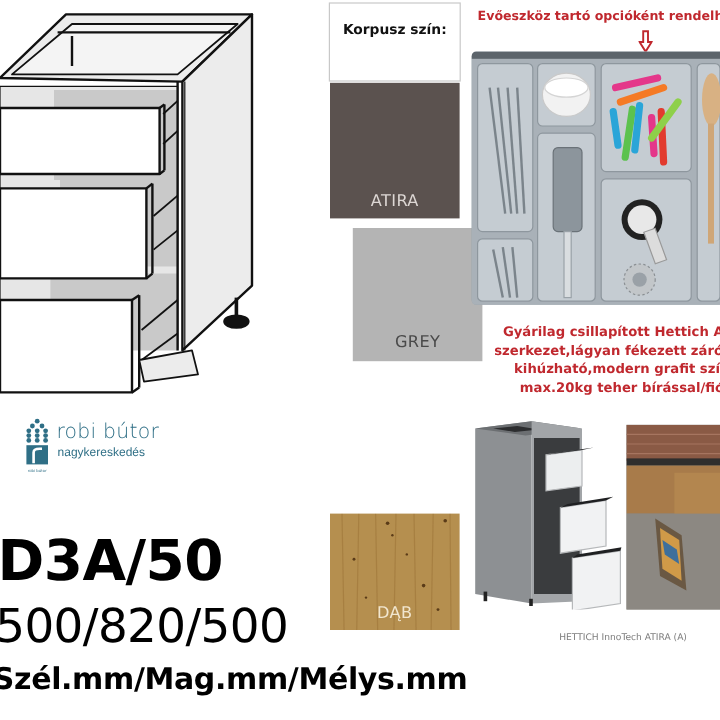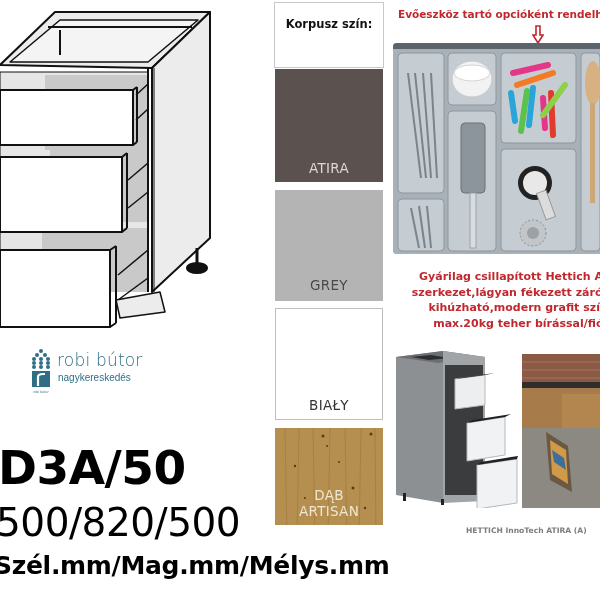--- a/index.html
+++ b/index.html
@@ -3,52 +3,52 @@
 <meta charset="utf-8">
 <style>
   html, body { margin:0; padding:0; }
   body { width:600px; height:600px; background:#ffffff; position:relative; overflow:hidden; font-family:"DejaVu Sans", sans-serif; }
   .abs { position:absolute; }
 
   
   #cabinet { left:0; top:0; width:220px; height:330px; }
 
   
-  #logo { left:30px; top:348px; width:200px; height:50px; }
+  #logo { left:20px; top:348px; width:200px; height:50px; }
   #logo .brand-name { position:absolute; left:27px; top:2px; font-family:"DejaVu Sans", sans-serif; font-size:17px; color:#2f6f86; letter-spacing:0.2px; font-weight:300; white-space:nowrap; }
   #logo .brand-sub { position:absolute; left:28px; top:24px; font-family:Liberation Sans, sans-serif; font-size:10px; color:#2f6f86; white-space:nowrap; }
 
   
   #model-code { left:-2px; top:443px; font-family:"DejaVu Sans", sans-serif; font-weight:bold; font-size:47px; color:#000; line-height:50px; white-space:nowrap; letter-spacing:-0.5px; }
   #dims { left:-4px; top:502px; font-family:"DejaVu Sans", sans-serif; font-size:39px; color:#000; line-height:42px; white-space:nowrap; letter-spacing:-0.5px; }
   #dims-label { left:-6px; top:549px; font-family:"DejaVu Sans", sans-serif; font-weight:bold; font-size:25px; color:#000; line-height:34px; white-space:nowrap; letter-spacing:-0.3px; }
 
   
   #swatch-col { left:274px; top:2px; width:110px; height:538px; }
   .sw-head { position:absolute; left:0; top:0; width:108px; height:64px; border:1px solid #c8c8c8; background:#fff; }
   .sw-head span { position:absolute; left:0; right:0; top:14px; text-align:center; font-family:"DejaVu Sans", sans-serif; font-weight:bold; font-size:11.5px; color:#111; }
   .swatch { position:absolute; left:1px; width:108px; }
   .swatch .lbl { position:absolute; left:0; right:0; text-align:center; font-family:"DejaVu Sans", sans-serif; font-size:13.5px; letter-spacing:0.3px; }
   #sw-lava { top:67px; height:113px; background:#5b524f; }
   #sw-lava .lbl { bottom:6px; color:#ddd7d4; }
-  #sw-grey { top:188px; height:111px; background:#b4b4b4; }
+  #sw-grey { top:188px; height:111px; background:#b4b4b4;margin-left:19px; }
   #sw-grey .lbl { bottom:8px; color:#4a4a4a; }
   #sw-bialy { top:306px; height:112px; background:#fff; border:1px solid #bdbdbd; box-sizing:border-box; }
   #sw-bialy .lbl { bottom:6px; color:#333; }
   #sw-dab { top:426px; height:97px; background:#b58f4f; overflow:hidden; }
   #sw-dab .lbl { bottom:6px; color:#f1e6cf; line-height:16px; }
 
   
   #cutlery-note { left:398px; top:8px; font-family:"DejaVu Sans", sans-serif; font-weight:bold; font-size:10.5px; color:#c0282e; white-space:nowrap; }
   #tray { left:393px; top:43px; width:207px; height:211px; overflow:hidden; background:#9aa3ab; border-radius:4px 0 0 4px; }
   #feature-note { left:392px; top:269px; width:260px; font-family:"DejaVu Sans", sans-serif; font-weight:bold; font-size:11px; color:#c0282e; line-height:15.5px; text-align:center; white-space:nowrap; }
   #drawer-render { left:393px; top:343px; width:125px; height:165px; }
   #kitchen-photo { left:522px; top:354px; width:78px; height:154px; overflow:hidden; background:#8c8780; }
   #hettich-desc { left:466px; top:527px; width:134px; font-family:"DejaVu Sans", sans-serif; font-size:6.6px; color:#8b8b8b; line-height:7.6px; text-align:justify; }
-  #hettich-desc .title { font-weight:bold; font-size:7.6px; color:#7d7d7d; display:block; text-align:left; }
+  #hettich-desc .title { font-weight:normal; font-size:7.6px; color:#7d7d7d; display:block; text-align:left; }
 </style>
 </head>
 <body>
 
 <svg id="cabinet" class="abs" viewBox="0 0 220 330" width="220" height="330">
   <g stroke="#111" stroke-width="2" fill="none" stroke-linejoin="round">
 
     <polygon points="0,65 55,12 210,12 152,68" fill="#ececec"></polygon>
     <polygon points="10,62 60,20 198,20 148,62" fill="#f4f4f4" stroke-width="1.5"></polygon>
     <line x1="48" y1="27" x2="192" y2="27"></line>
@@ -123,23 +123,20 @@
 
 <div id="swatch-col" class="abs">
   <div class="sw-head">
     <span>Korpusz szín:</span>
   </div>
   <div id="sw-lava" class="swatch">
     <div class="lbl">ATIRA</div>
   </div>
   <div id="sw-grey" class="swatch">
     <div class="lbl">GREY</div>
-  </div>
-  <div id="sw-bialy" class="swatch">
-    <div class="lbl">BIAŁY</div>
   </div>
   <div id="sw-dab" class="swatch">
     <svg width="108" height="113" style="position:absolute;left:0;top:0;">
       <g stroke="#9c7438" stroke-width="1" opacity="0.55">
         <line x1="10" y1="0" x2="12" y2="113"></line>
           <line x1="24" y1="0" x2="22" y2="113"></line>
         <line x1="38" y1="0" x2="40" y2="113"></line>
           <line x1="55" y1="0" x2="53" y2="113"></line>
         <line x1="70" y1="0" x2="72" y2="113"></line>
           <line x1="86" y1="0" x2="84" y2="113"></line>
@@ -151,21 +148,20 @@
         <circle cx="20" cy="38" r="1.2"></circle>
           <circle cx="64" cy="34" r="1"></circle>
         <circle cx="78" cy="60" r="1.5"></circle>
           <circle cx="30" cy="70" r="1"></circle>
         <circle cx="52" cy="18" r="1"></circle>
           <circle cx="90" cy="80" r="1.2"></circle>
       </g>
     </svg>
     <div class="lbl">
       <div>DĄB</div>
-      <div>ARTISAN</div>
     </div>
   </div>
 </div>
 
 <div id="cutlery-note" class="abs">Evőeszköz tartó opcióként rendelhető</div>
 <svg class="abs" style="left:532px;top:25px;" width="12" height="20" viewBox="0 0 12 20">
   <path d="M4 1 H8 V10 H11 L6 18 L1 10 H4 Z" fill="#fff" stroke="#c0282e" stroke-width="1.6"></path>
 </svg>
 
 <svg id="tray" class="abs" viewBox="0 0 207 211" width="207" height="211">

